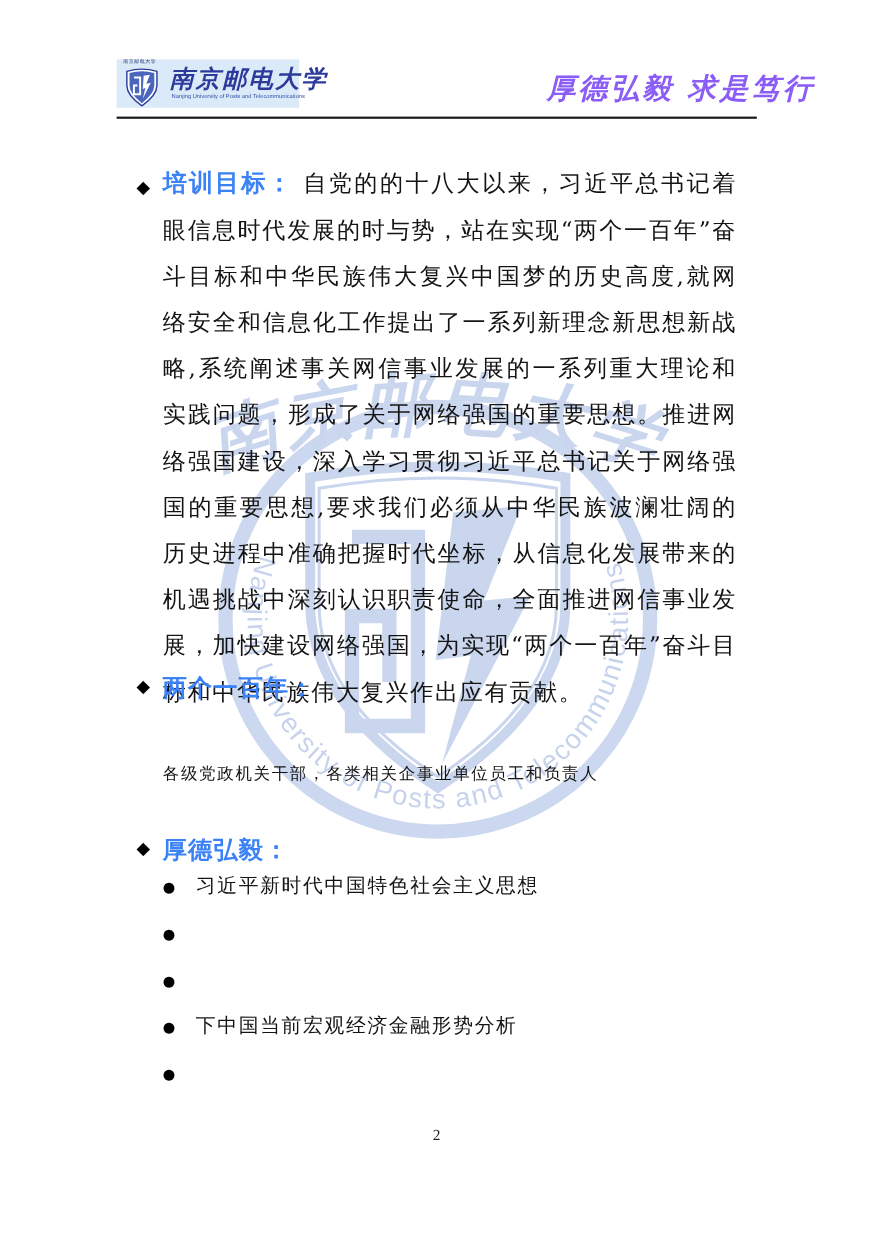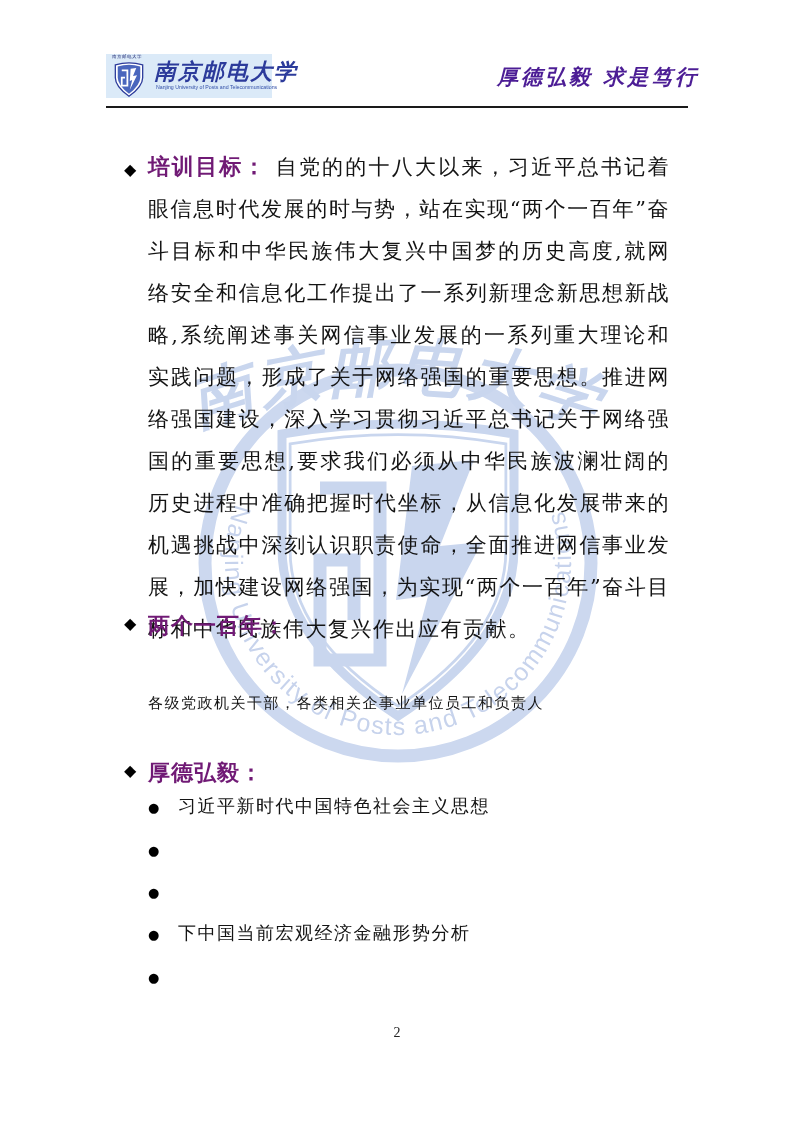--- a/index.html
+++ b/index.html
@@ -22,35 +22,35 @@
     position:absolute;left:48px;top:3px;font-size:22px;font-weight:bold;font-style:italic;
     color:#2c3b9b;letter-spacing:2px;white-space:nowrap;
     font-family:"DejaVu Serif",serif;
   }
   .logo-en{
     position:absolute;left:50px;top:30px;font-size:9px;color:#3350a8;white-space:nowrap;
     transform:scale(0.58);transform-origin:left top;
     font-family:"Liberation Sans",sans-serif;
   }
   .motto{
-    position:absolute;left:497px;top:63px;font-size:21px;font-weight:bold;font-style:italic;
-    color:#4c1d95;letter-spacing:3px;white-space:nowrap;z-index:2;
+    position:absolute;left:497px;top:63px;font-size:26px;font-weight:bold;font-style:italic;
+    color:#8b5cf6;letter-spacing:3px;white-space:nowrap;z-index:2;
     font-family:"DejaVu Serif",serif;
     text-align:right;
   }
   .header-rule{position:absolute;left:106px;top:106px;width:582px;height:2px;background:#1a1a1a;z-index:2;}
   
   .sec{position:absolute;left:148px;width:522px;z-index:1;}
   .diamond{
     position:absolute;left:-24px;top:3px;font-size:16px;color:#000;
     font-family:"DejaVu Sans",sans-serif;
   }
   .h-inline,.h-block{
     font-family:"Liberation Sans","DejaVu Sans",sans-serif;
-    font-weight:bold;font-size:22px;color:#701a75;letter-spacing:1px;
+    font-weight:bold;font-size:22px;color:#3b82f6;letter-spacing:1px;
   }
   .para{
     margin:0;font-size:21px;line-height:42px;text-align:justify;
     letter-spacing:1.5px;text-justify:inter-ideograph;
   }
   .sec-objectives{top:146px;}
   .sec-audience-h{top:611px;}
   .sec-audience-body{top:690px;font-size:15px;letter-spacing:1.5px;line-height:26px;}
   .sec-topics-h{top:758px;}
   .topics-list{

